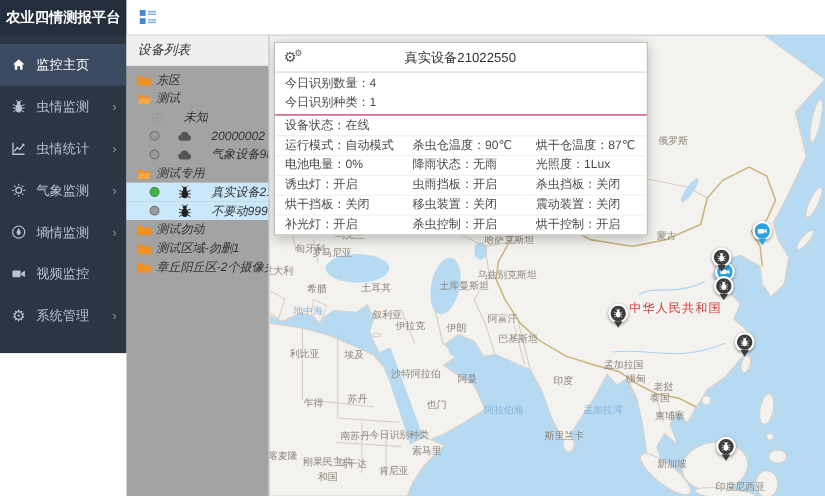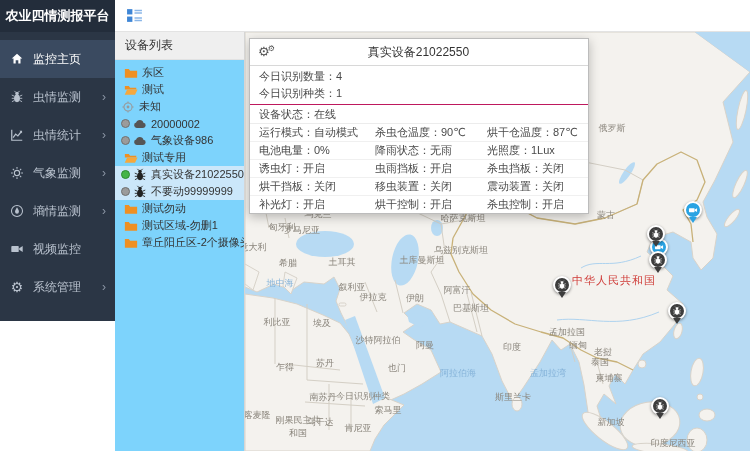--- a/index.html
+++ b/index.html
@@ -16,27 +16,27 @@
   .menu-item.active{background:#3a4a60;color:#fff;}
   .menu-icon{width:16px;height:16px;margin-right:8px;flex:none;display:flex;align-items:center;justify-content:center;}
   .menu-icon svg{width:14px;height:14px;}
   .menu-label{flex:1;white-space:nowrap;overflow:hidden;}
   .menu-arrow{font-size:12px;color:#8b96a5;margin-left:2px;}
   .gear-glyph{font-size:14px;line-height:1;}
   
   .topbar{position:absolute;left:115px;top:0;right:0;height:32px;background:#fff;
           border-bottom:1px solid #e3e3e3;display:flex;align-items:center;padding-left:11px;box-sizing:border-box;}
   
-  .panel{position:absolute;left:115px;top:32px;width:130px;bottom:0;background:#7dd3fc;
-         border-right:1px solid #d5d5d5;box-sizing:border-box;}
+  .panel{position:absolute;left:115px;top:32px;width:130px;bottom:0;background:#a3a3a3;
+         border-right:1px solid #d5d5d5;box-sizing:border-box;font-style:italic;}
   .panel-header{background:#efefef;font-size:12px;color:#333;padding:5px 10px;border-bottom:1px solid #e2e2e2;}
   .tree{padding:4px 0;font-size:11px;color:#333;}
   .tree-row{display:flex;align-items:center;height:17px;padding-left:9px;white-space:nowrap;
             overflow:hidden;cursor:pointer;}
-  .tree-row.lvl1{padding-left:6px;}
+  .tree-row.lvl1{padding-left:21px;gap:13px;}
   .tree-row.selected{background:#cbe7fa;}
   .tree-row .ticon{width:14px;height:14px;margin-right:4px;flex:none;}
   .tree-row .dot{width:9px;height:9px;border-radius:50%;margin-right:3px;flex:none;
                  background:#9b9b9b;border:1px solid #707070;box-sizing:border-box;}
   .tree-row .dot.green{background:#44b549;border-color:#2e8b33;}
   .tree-label{overflow:hidden;text-overflow:clip;}
   
   .map{position:absolute;left:245px;top:32px;width:505px;height:419px;background:#b7daf3;overflow:hidden;}
   .map-svg{position:absolute;left:0;top:0;}
   .map-label{position:absolute;transform:translate(-50%,-50%);font-size:9px;color:#8a857c;
@@ -451,17 +451,17 @@
       <div class="pcell">电池电量：0%</div>
       <div class="pcell">降雨状态：无雨</div>
       <div class="pcell">光照度：1Lux</div>
       <div class="pcell">诱虫灯：开启</div>
       <div class="pcell">虫雨挡板：开启</div>
       <div class="pcell">杀虫挡板：关闭</div>
       <div class="pcell">烘干挡板：关闭</div>
       <div class="pcell">移虫装置：关闭</div>
       <div class="pcell">震动装置：关闭</div>
       <div class="pcell last">补光灯：开启</div>
+      <div class="pcell last">杀虫控制：开启</div>
       <div class="pcell last">烘干控制：开启</div>
-      <div class="pcell last">杀虫控制：开启</div>
     </div>
   </div>
 </div>
 
 </body></html>

